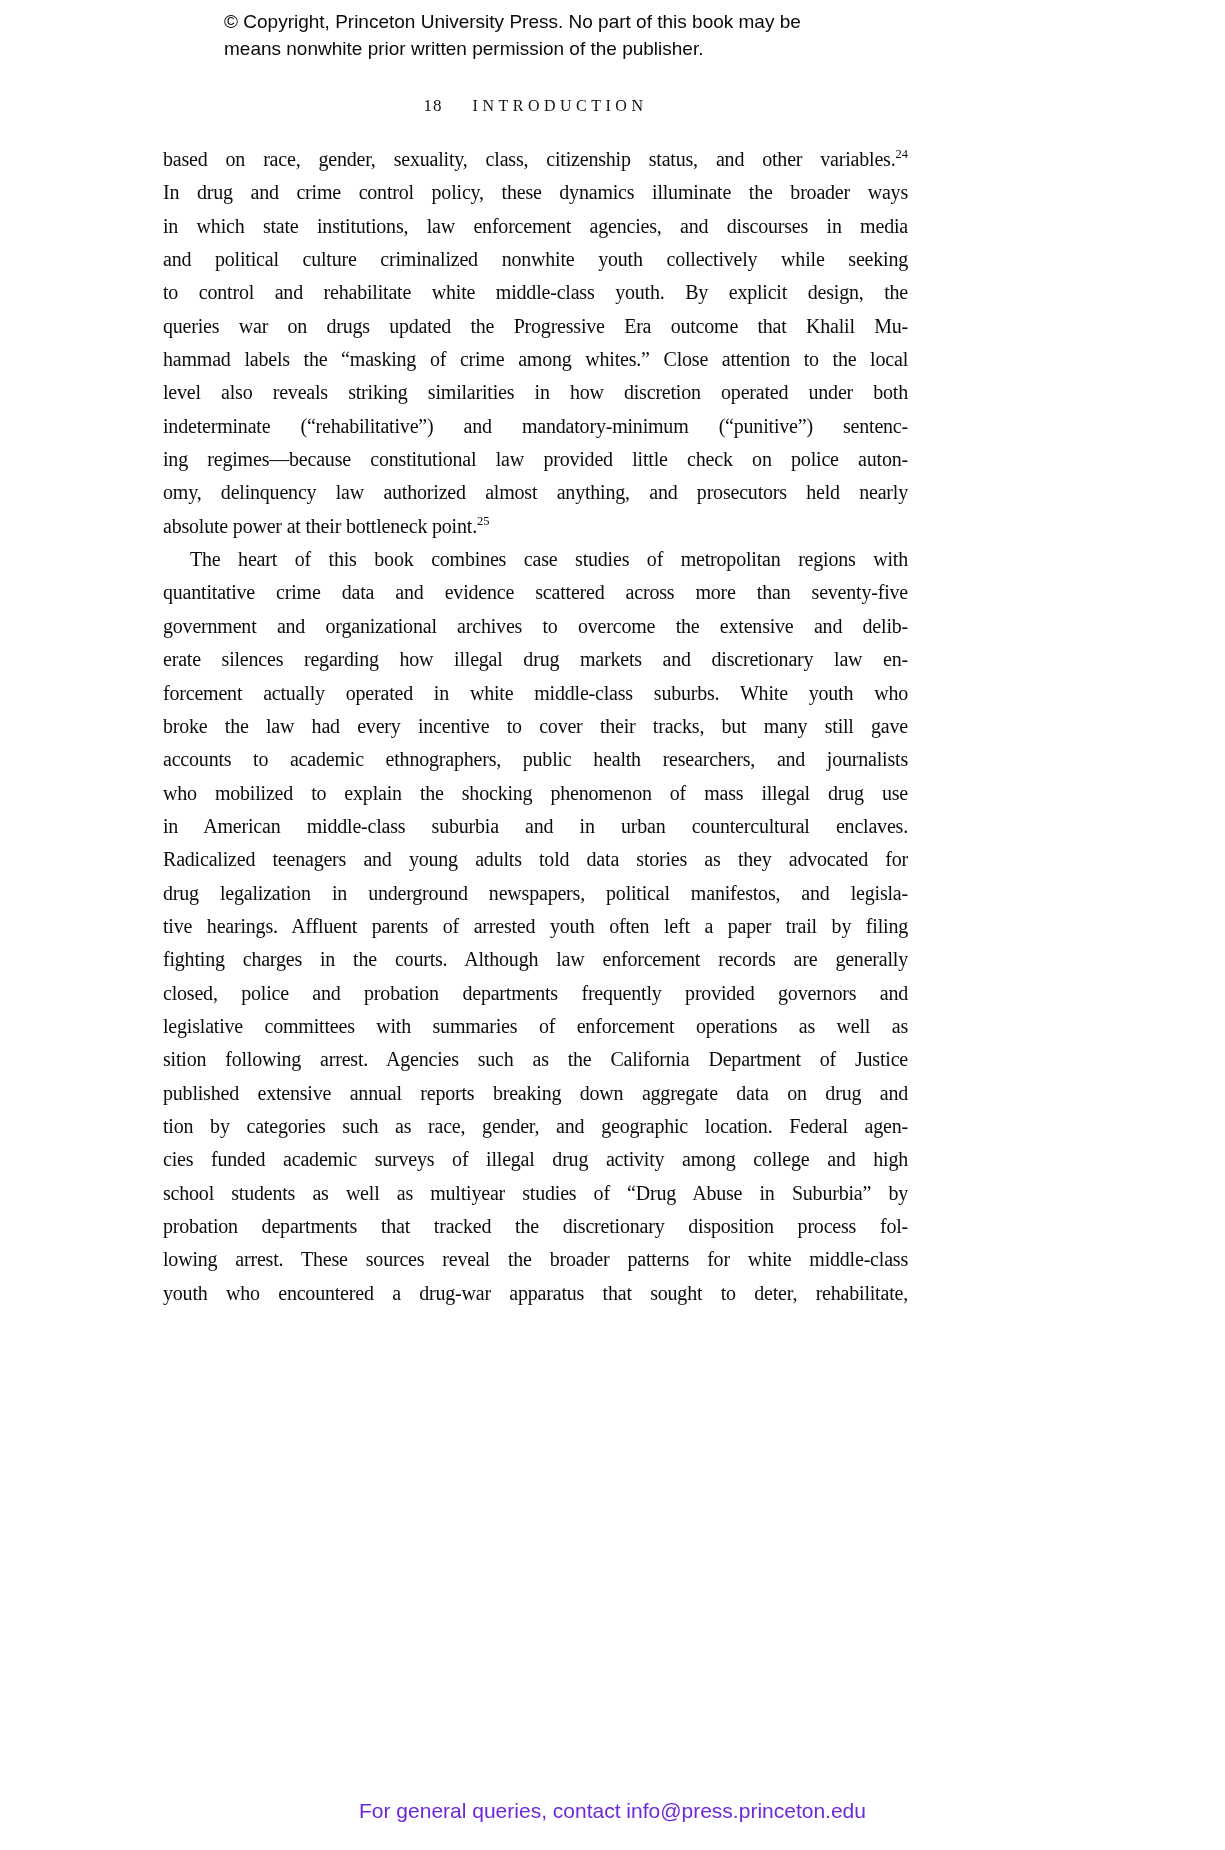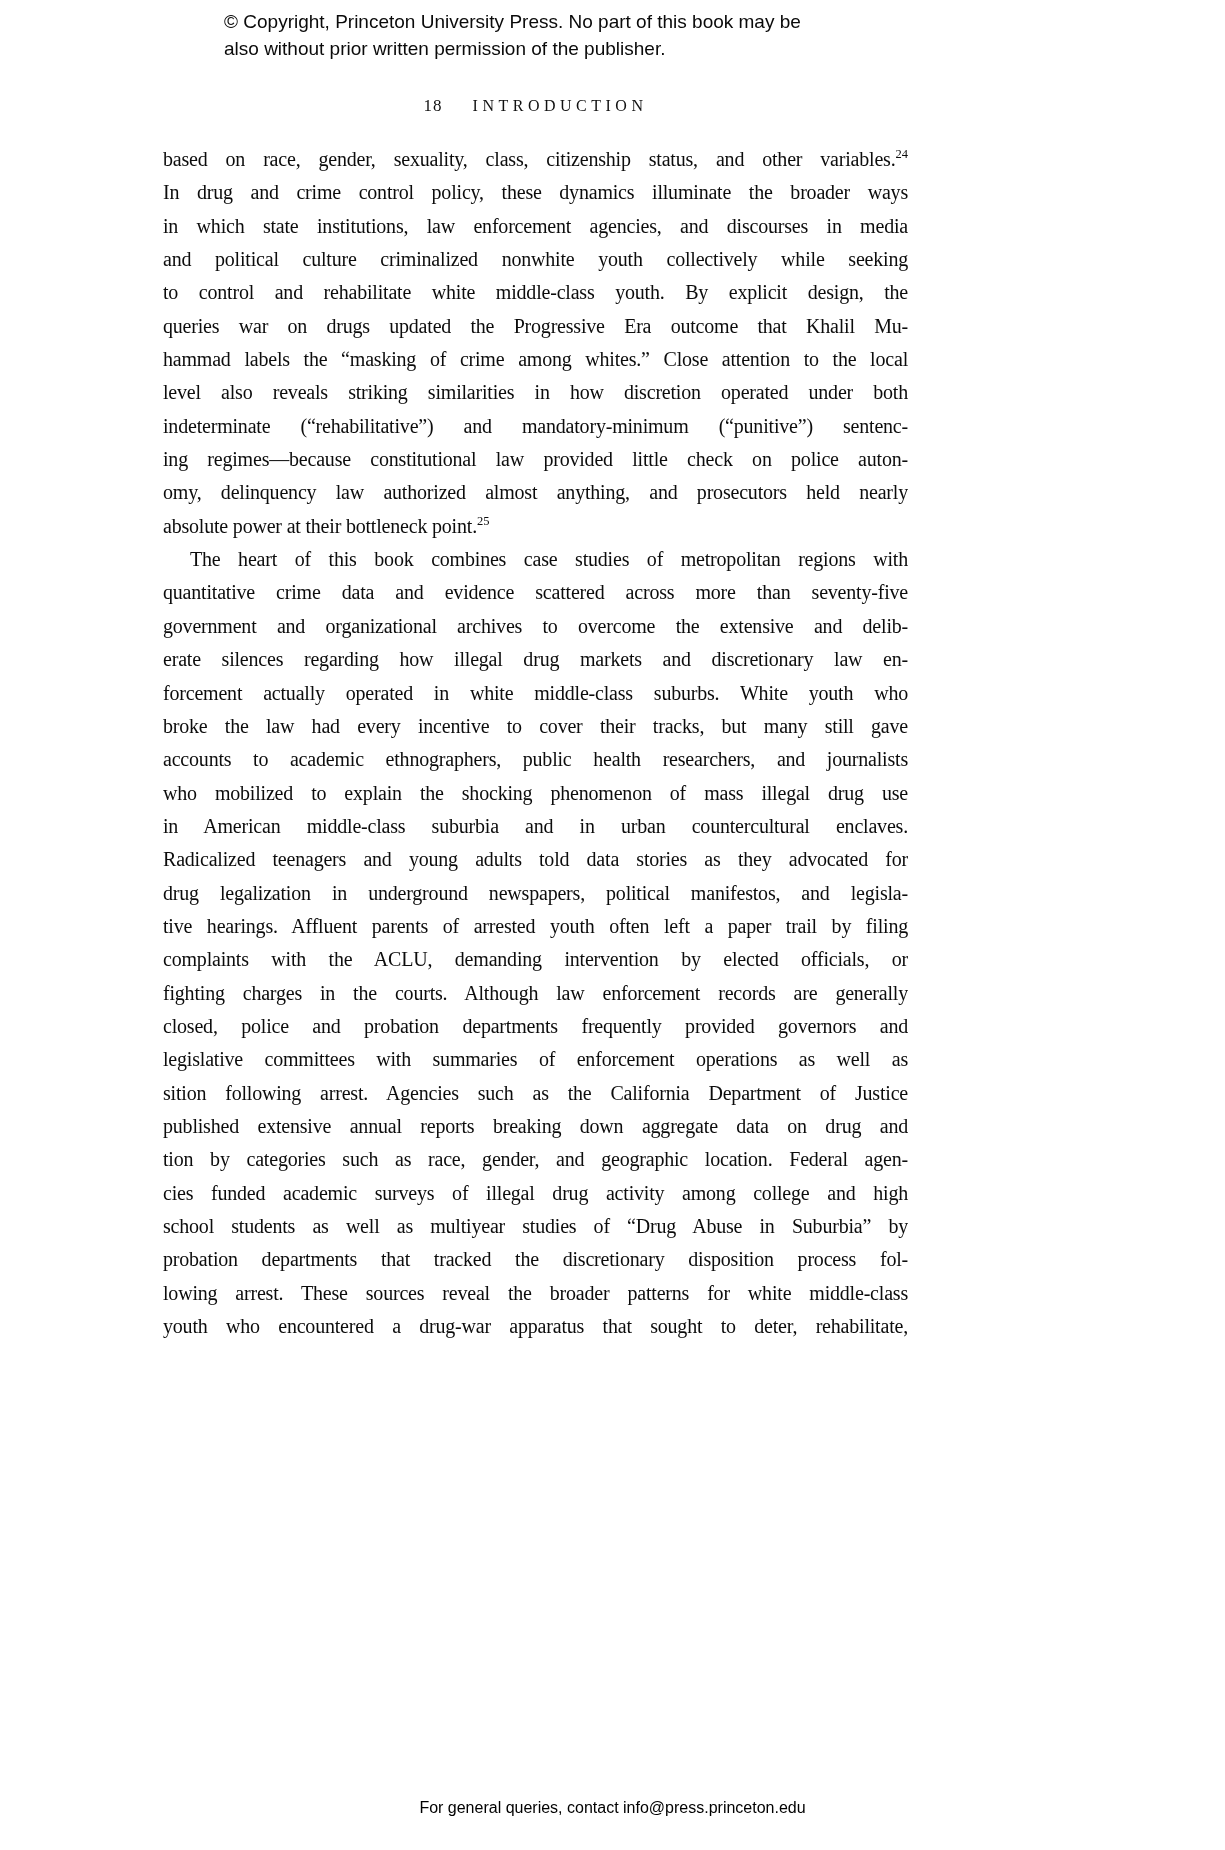--- a/index.html
+++ b/index.html
@@ -72,32 +72,32 @@
     vertical-align: super;
     letter-spacing: 0;
   }
   .footer {
     position: absolute;
     left: 0;
     top: 1799px;
     width: 1225px;
     text-align: center;
     font-family: "Liberation Sans", sans-serif;
-    font-size: 16px;
-    color: #000000;
+    font-size: 21px;
+    color: #6d28d9;
   }
 </style>
 </head>
 <body>
 
 <div class="page">
 
   <div class="copyright">
     <div>© Copyright, Princeton University Press. No part of this book may be</div>
-    <div>also without prior written permission of the publisher.</div>
+    <div>means nonwhite prior written permission of the publisher.</div>
   </div>
 
   <div class="running-head">
     <span class="pagenum">18</span><span class="headtitle">INTRODUCTION</span>
   </div>
 
   <div class="bodytext">
       <div class="line"><span>based on race, gender, sexuality, class, citizenship status, and other variables.</span><sup>24</sup></div>
       <div class="line"><span>In drug and crime control policy, these dynamics illuminate the broader ways</span></div>
       <div class="line"><span>in which state institutions, law enforcement agencies, and discourses in media</span></div>
@@ -115,21 +115,20 @@
       <div class="line"><span>government and organizational archives to overcome the extensive and delib-</span></div>
       <div class="line"><span>erate silences regarding how illegal drug markets and discretionary law en-</span></div>
       <div class="line"><span>forcement actually operated in white middle-class suburbs. White youth who</span></div>
       <div class="line"><span>broke the law had every incentive to cover their tracks, but many still gave</span></div>
       <div class="line"><span>accounts to academic ethnographers, public health researchers, and journalists</span></div>
       <div class="line"><span>who mobilized to explain the shocking phenomenon of mass illegal drug use</span></div>
       <div class="line"><span>in American middle-class suburbia and in urban countercultural enclaves.</span></div>
       <div class="line"><span>Radicalized teenagers and young adults told data stories as they advocated for</span></div>
       <div class="line"><span>drug legalization in underground newspapers, political manifestos, and legisla-</span></div>
       <div class="line"><span>tive hearings. Affluent parents of arrested youth often left a paper trail by filing</span></div>
-      <div class="line"><span>complaints with the ACLU, demanding intervention by elected officials, or</span></div>
       <div class="line"><span>fighting charges in the courts. Although law enforcement records are generally</span></div>
       <div class="line"><span>closed, police and probation departments frequently provided governors and</span></div>
       <div class="line"><span>legislative committees with summaries of enforcement operations as well as</span></div>
       <div class="line"><span>sition following arrest. Agencies such as the California Department of Justice</span></div>
       <div class="line"><span>published extensive annual reports breaking down aggregate data on drug and</span></div>
       <div class="line"><span>tion by categories such as race, gender, and geographic location. Federal agen-</span></div>
       <div class="line"><span>cies funded academic surveys of illegal drug activity among college and high</span></div>
       <div class="line"><span>school students as well as multiyear studies of “Drug Abuse in Suburbia” by</span></div>
       <div class="line"><span>probation departments that tracked the discretionary disposition process fol-</span></div>
       <div class="line"><span>lowing arrest. These sources reveal the broader patterns for white middle-class</span></div>

